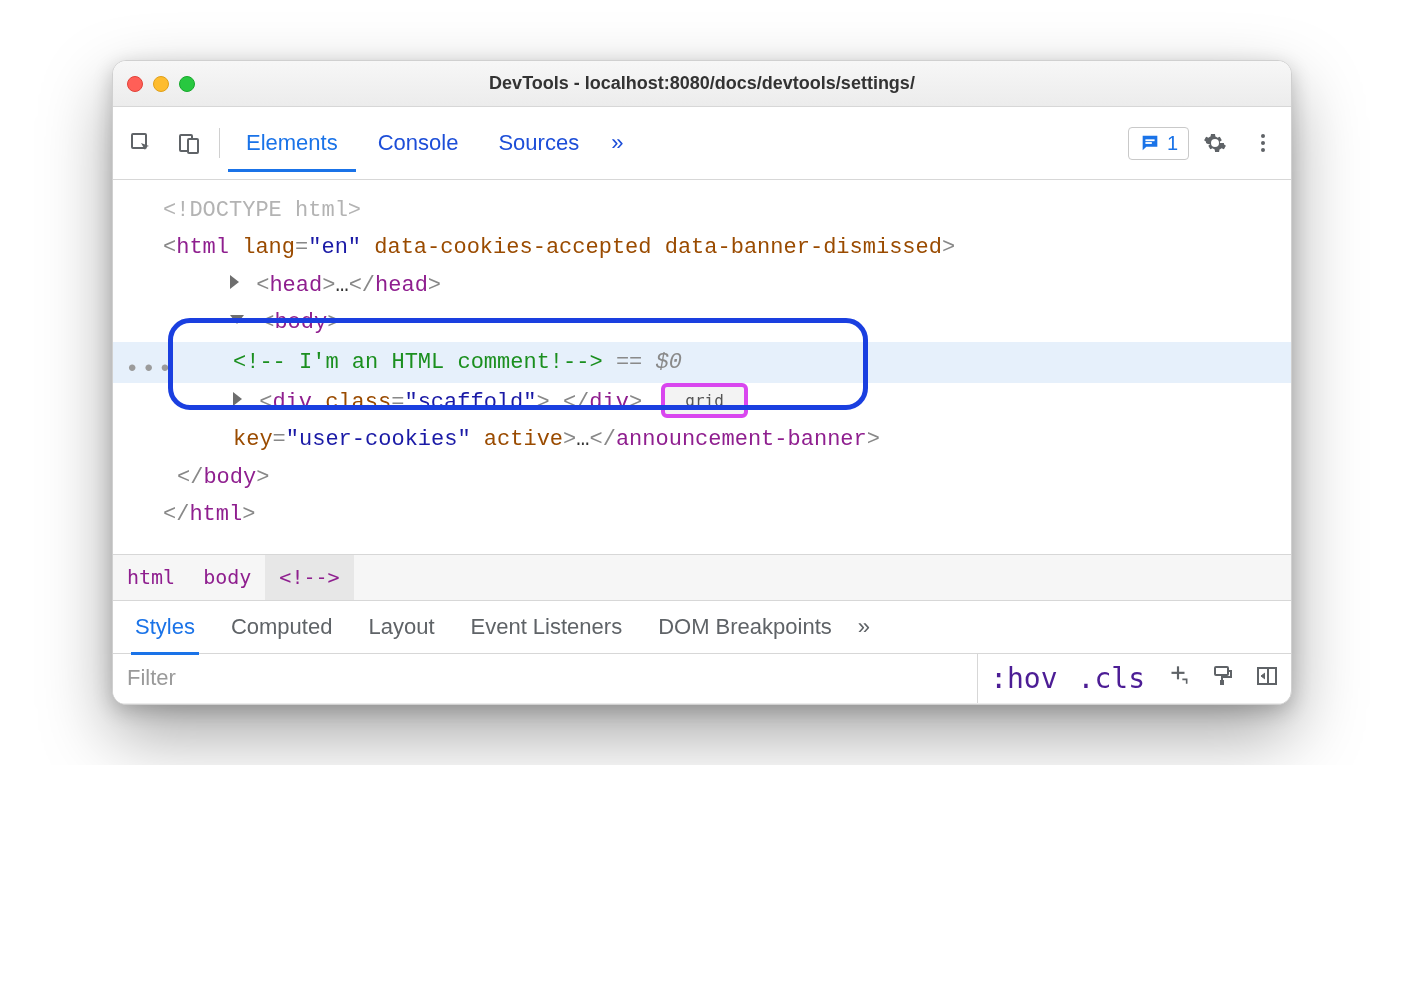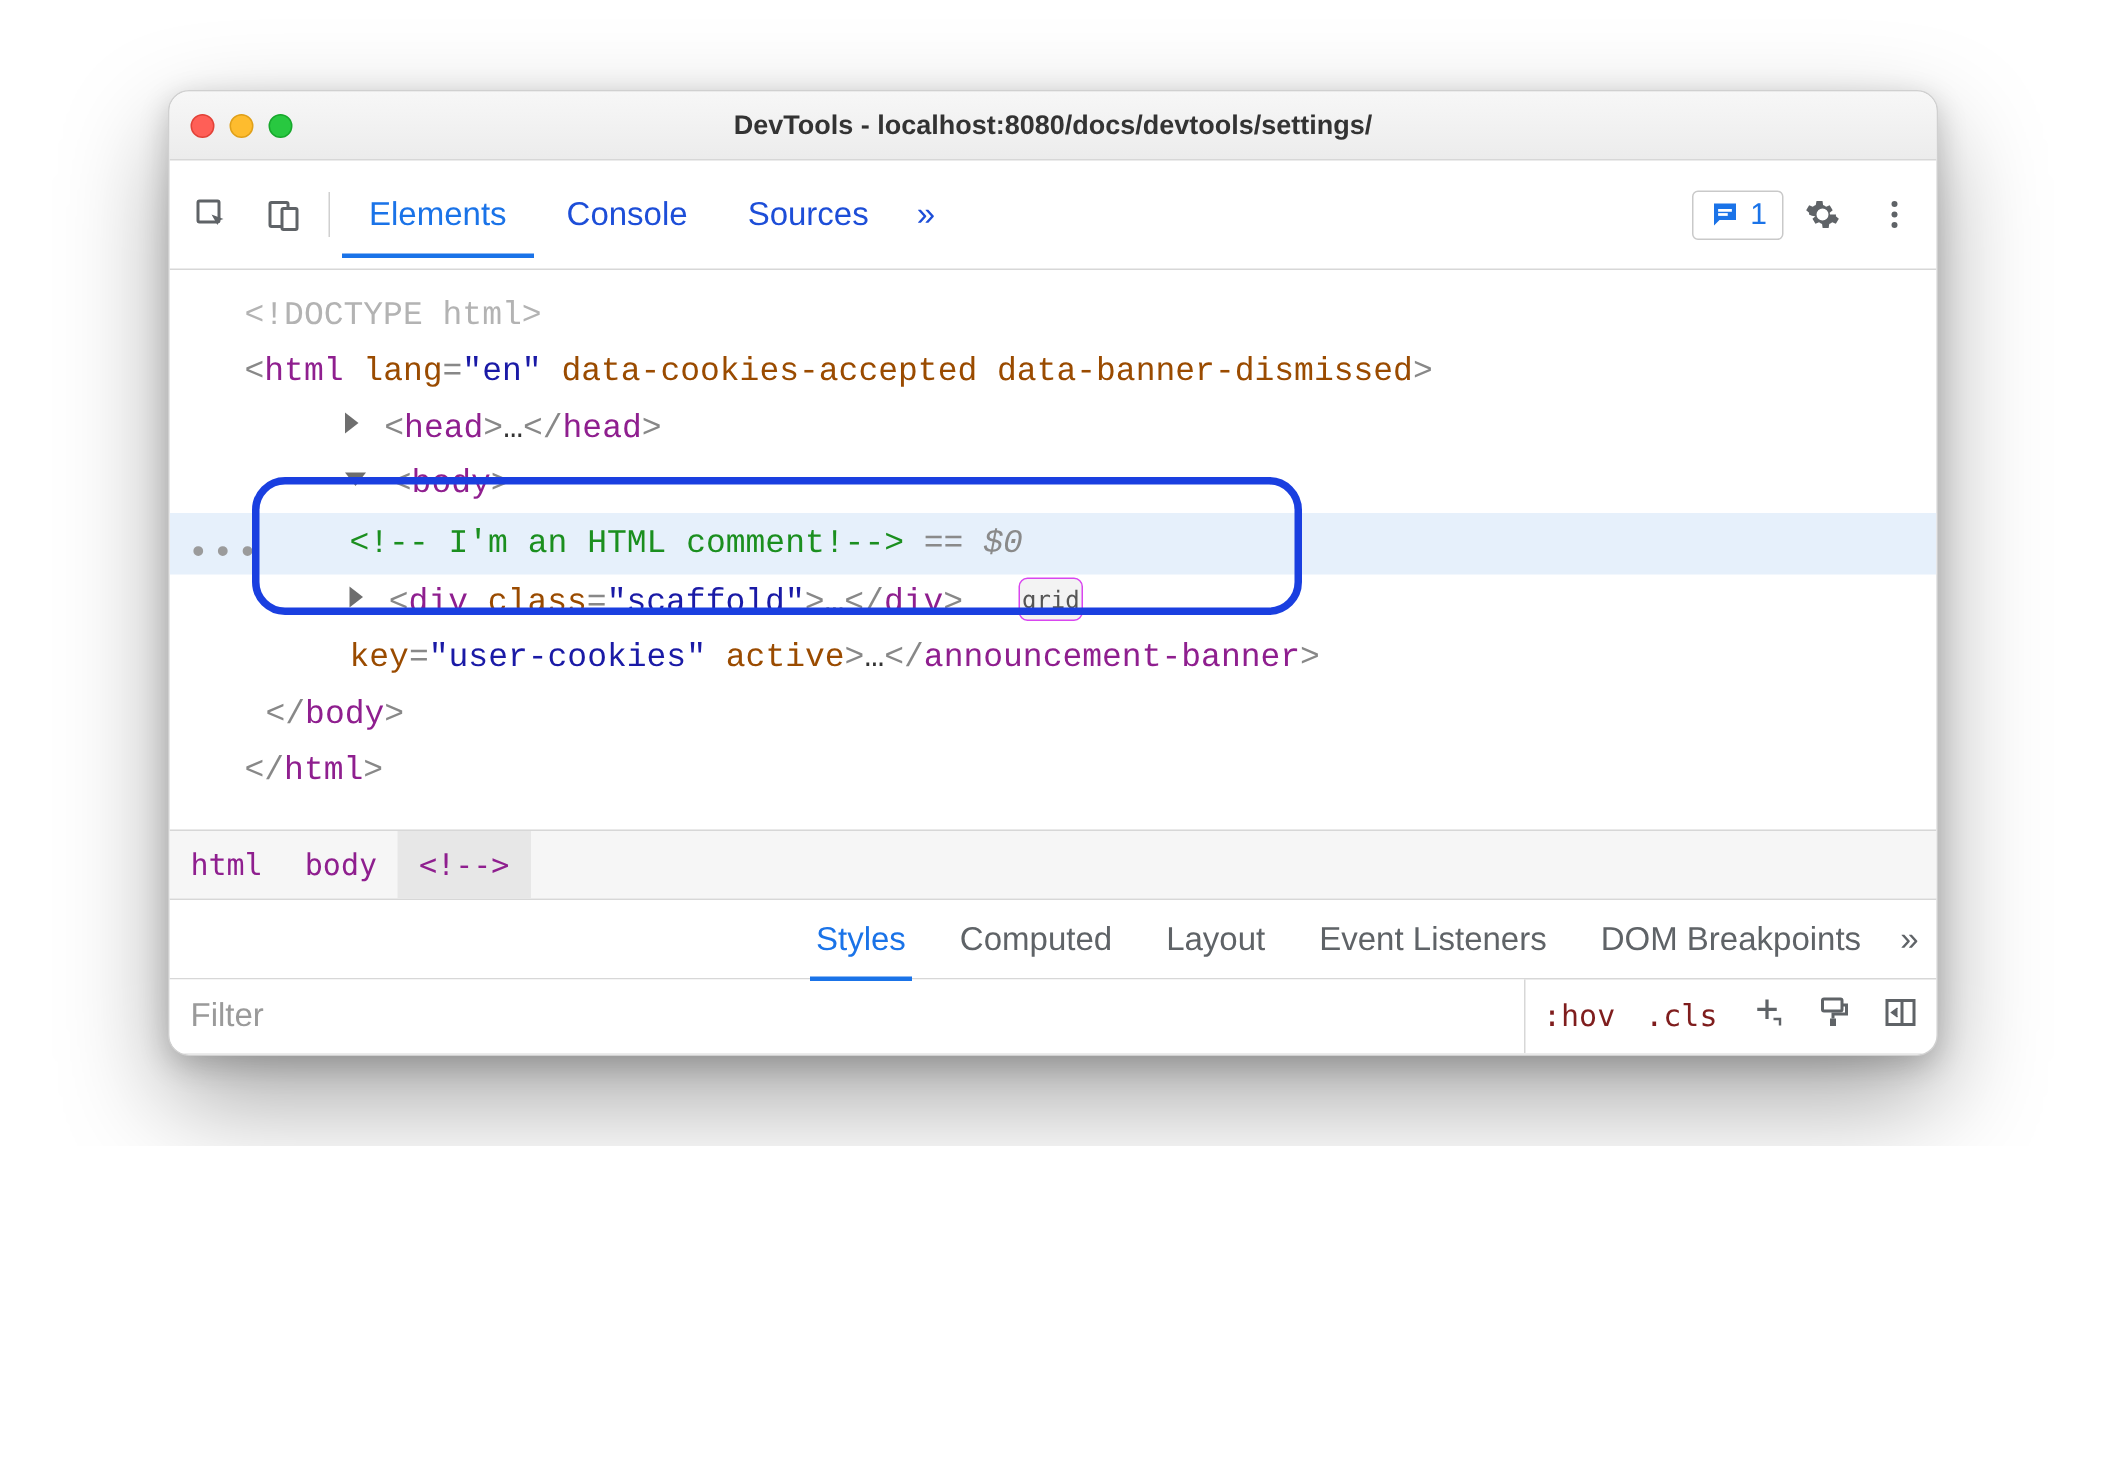--- a/index.html
+++ b/index.html
@@ -114,23 +114,23 @@
   .selected-row .dots {
     position:absolute; left:12px; top:8px; color:#9b9b9b; font-size:24px; letter-spacing:2px;
   }
   .highlight-box {
     position:absolute;
     border:5px solid #1a3fe0;
     border-radius:22px;
     pointer-events:none;
   }
   .grid-badge {
-    display:inline-block; border:1px solid #d946ef; background:#f3f3f3;
-    border-radius:6px; padding:0 1px; font-size:16px; color:#555;
-    vertical-align:2px; margin-left:24px;
+    display:inline-block; border:4px solid #d946ef; background:#f3f3f3;
+    border-radius:6px; padding:0 20px; font-size:16px; color:#555;
+    vertical-align:2px; margin-left:6px;
     font-family: Menlo, monospace;
   }
   .breadcrumb {
     display:flex; align-items:stretch;
     border-top:1px solid #d7d7d7;
     background:#f6f6f6;
     height: 46px;
     font-family: Menlo, Consolas, monospace;
     font-size: 20px;
     color:#8f1f8f;
@@ -140,21 +140,20 @@
   }
   .breadcrumb .crumb.active {
     background:#e7e7e7;
   }
   .subtabs {
     display:flex; align-items:center;
     border-top:1px solid #d7d7d7;
     border-bottom:1px solid #d7d7d7;
     height: 54px;
     padding: 0 4px;
-    justify-content: flex-end;
   }
   .subtab {
     padding: 0 18px;
     height: 54px;
     display:flex; align-items:center;
     font-size: 22px;
     color:#5f6367;
     cursor:pointer;
     position:relative;
   }
@@ -179,21 +178,21 @@
   }
   .filter-input::placeholder { color:#9a9a9a; }
   .styles-actions {
     display:flex; align-items:center;
     border-left:1px solid #d7d7d7;
     height:100%;
     padding:0 6px;
     gap:8px;
     font-family: Menlo, monospace;
   }
-  .mono-btn { font-size:20px; color:#7f1d1d; padding:4px 6px; cursor:pointer; }
+  .mono-btn { font-size:28px; color:#4c1d95; padding:4px 6px; cursor:pointer; }
   .icon-svg { width:24px; height:24px; }
   .dom-wrap { position:relative; }
 </style>
 </head>
 <body>
 
 <div class="window">
 
   <div class="titlebar">
     <div class="traffic">

